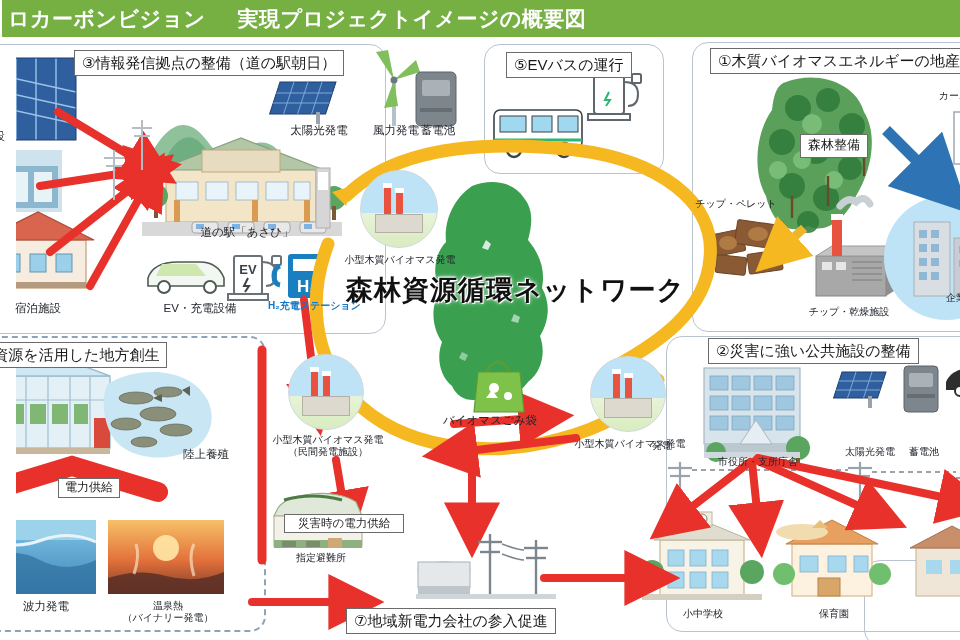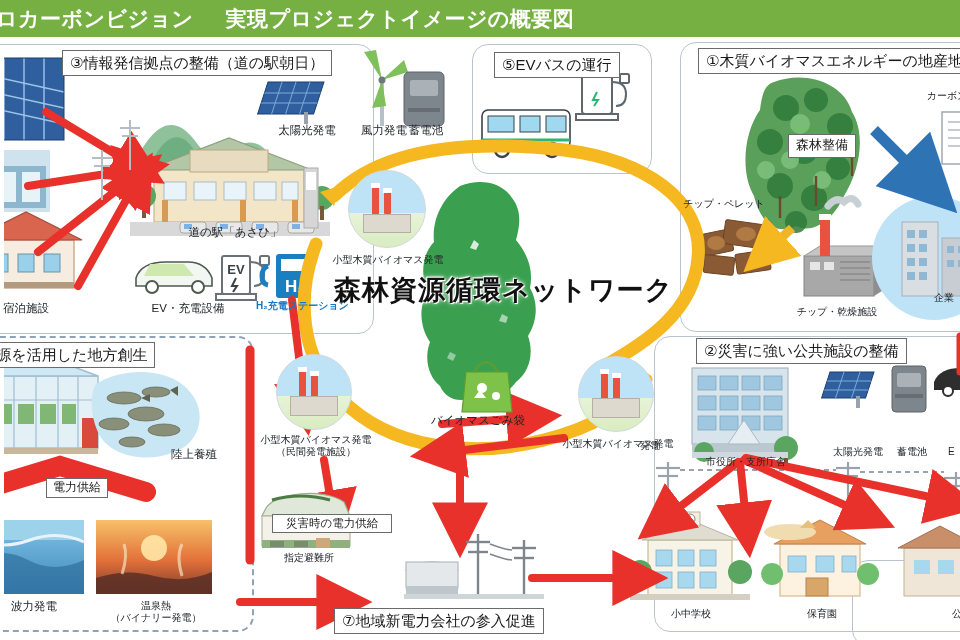--- a/index.html
+++ b/index.html
@@ -3,21 +3,21 @@
 <meta charset="utf-8">
 <style>
   * { box-sizing: border-box; margin: 0; padding: 0; }
   body {
     width: 960px; height: 640px;
     font-family: "Liberation Sans", "DejaVu Sans", sans-serif;
     background: #ffffff;
     overflow: hidden;
     position: relative;
   }
-  #stage { position: absolute; left: 4px; top: 0; width: 885px; height: 640px; }
+  #stage { position: absolute; left: 16px; top: 0; width: 885px; height: 640px; }
 
   
   .titlebar {
     position: absolute; left: -14px; top: 0; width: 990px; height: 37px;
     background: #76b043;
     display: flex; align-items: center;
   }
   .titlebar .t {
     color: #ffffff; font-weight: bold; font-size: 21px;
     letter-spacing: 0.5px; white-space: nowrap; padding-left: 6px;

